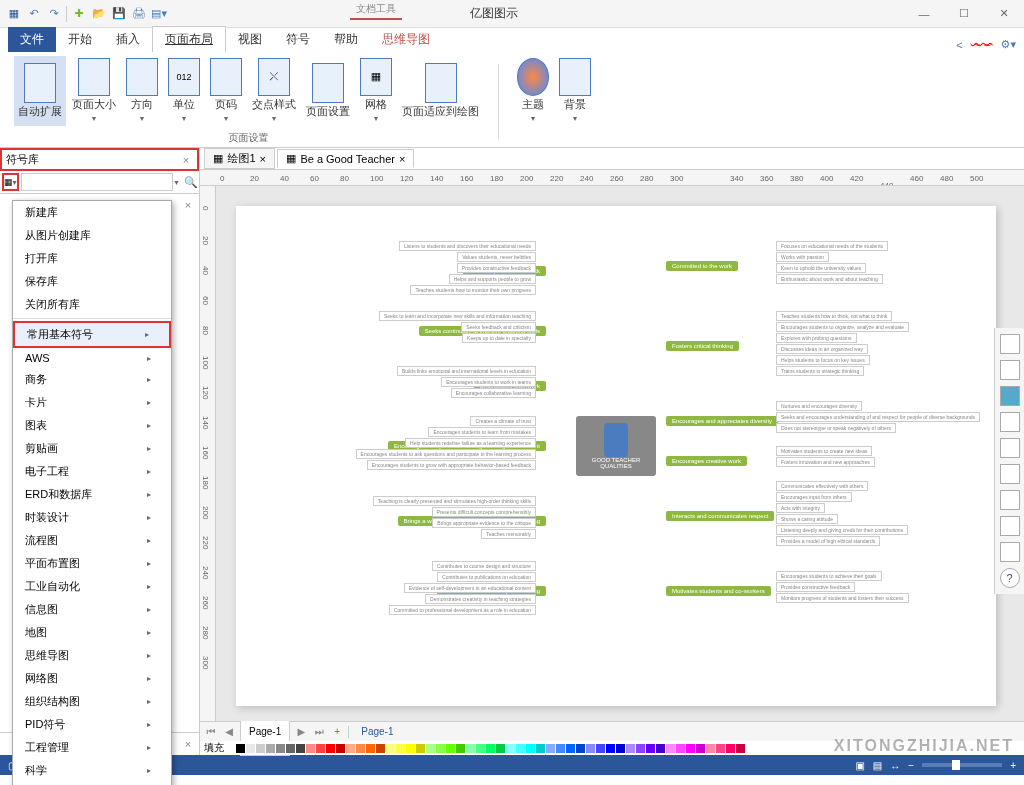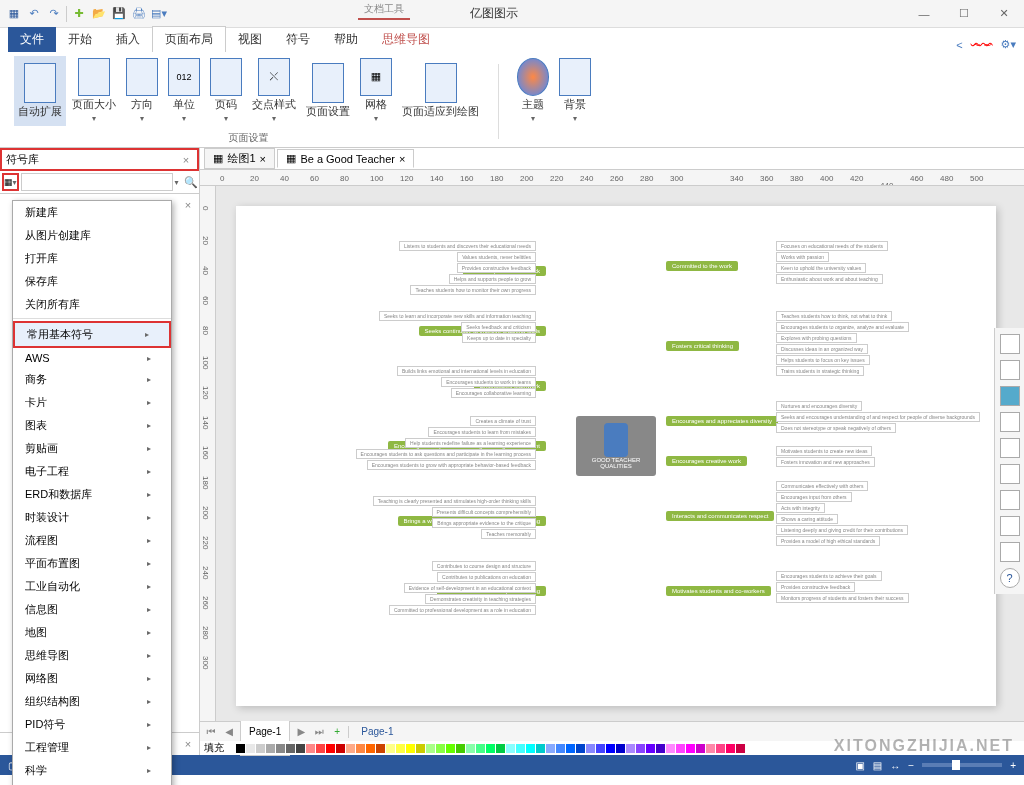--- a/index.html
+++ b/index.html
@@ -2,30 +2,30 @@
 <html><head>
 <meta charset="utf-8">
 <style>
 * { margin: 0; padding: 0; box-sizing: border-box; font-family: "Microsoft YaHei", Arial, sans-serif; }
 body { width: 1024px; height: 785px; background: #fff; font-size: 11px; overflow: hidden; position: relative; }
 
 
 .titlebar { height: 28px; background: #f5f5f5; display: flex; align-items: center; border-bottom: 1px solid #ddd; position: relative; }
 .titlebar-left { display: flex; align-items: center; gap: 4px; padding-left: 6px; }
 .qat-icon { width: 16px; height: 16px; display: inline-flex; align-items: center; justify-content: center; color: #4a7cbf; cursor: pointer; }
-.titlebar-doc-tools { position: absolute; left: 350px; top: 0; font-size: 10px; color: #888; padding: 2px 6px; border-bottom: 2px solid #c0504d; margin-left: 8px; }
+.titlebar-doc-tools { position: absolute; left: 350px; top: 0; font-size: 10px; color: #888; padding: 2px 6px; border-bottom: 2px solid #c0504d; }
 .titlebar-title { position: absolute; left: 470px; font-size: 12px; color: #333; }
 .titlebar-buttons { position: absolute; right: 0; display: flex; }
 .titlebar-btn { width: 40px; height: 28px; display: flex; align-items: center; justify-content: center; color: #666; cursor: pointer; }
 
 
 .main-tabs { height: 24px; display: flex; align-items: flex-end; background: #fff; padding-left: 8px; position: relative; }
 .file-tab { background: #2b579a; color: #fff; padding: 4px 12px; font-size: 12px; }
 .main-tab { padding: 4px 12px; font-size: 12px; color: #333; cursor: pointer; }
-.main-tab.active { border: 1px solid #ccc; border-bottom: none; background: #fff; }
+.main-tab.active { border: 1px solid #ccc; border-bottom: none; background: #fff; text-decoration: underline; }
 .user-area { position: absolute; right: 8px; display: flex; align-items: center; gap: 8px; }
 .user-sig { color: red; font-style: italic; text-decoration: line-through red wavy; }
 
 
 .ribbon { height: 96px; background: #fff; border-bottom: 1px solid #ccc; display: flex; padding: 4px 8px 0; gap: 4px; }
 .ribbon-group { display: flex; flex-direction: column; align-items: center; padding: 0 6px; border-right: 1px solid transparent; }
 .ribbon-group-items { display: flex; gap: 2px; flex: 1; }
 .ribbon-btn { display: flex; flex-direction: column; align-items: center; justify-content: center; padding: 2px 4px; gap: 2px; cursor: pointer; min-width: 40px; }
 .ribbon-btn.large { height: 70px; }
 .ribbon-icon { width: 32px; height: 40px; border: 1px solid #4a7cbf; background: #e8f0fb; }

